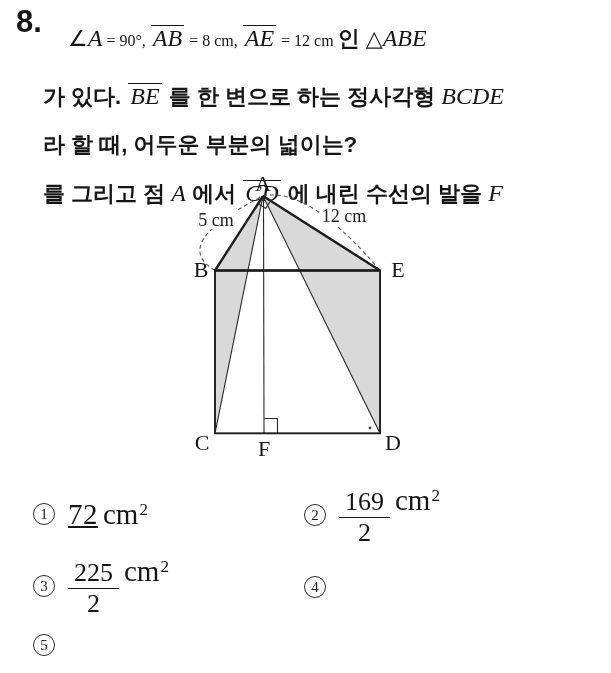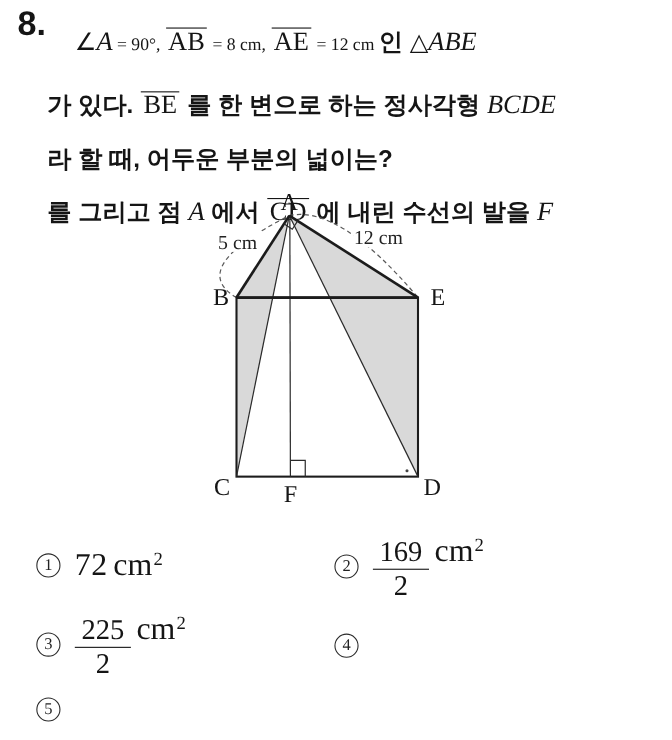--- a/index.html
+++ b/index.html
@@ -15,39 +15,39 @@
     position:absolute; left:16px; top:4px;
     font-family:"Liberation Sans", sans-serif; font-weight:700; font-size:31px;
   }
   .ptext { position:absolute; left:43px; top:9px; width:560px; }
   .pline { font-size:23px; line-height:39px; white-space:nowrap; }
   .pline1 { padding-left:25px; }
   .k { font-family:"Liberation Sans", sans-serif; font-weight:700; font-size:22px; }
   .m { font-style:italic; font-size:24px; }
   .n { font-size:16px; }
   .o {
-    display:inline-block; font-size:24px;
+    display:inline-block; font-style:italic; font-size:24px;
     border-top:1.6px solid #151515; line-height:25px; padding:0 2px; margin:16px 1px;
   }
   .sym { font-size:22px; }
 
   
   .fig { position:absolute; left:180px; top:175px; }
 
   
   .opt {
     position:absolute; display:flex; align-items:center; gap:13px;
     font-size:29px; white-space:nowrap;
   }
   .circ {
     width:22px; height:22px; border:1.4px solid #2b2b2b; border-radius:50%;
     display:flex; align-items:center; justify-content:center;
     font-size:15px; line-height:1; flex:none; color:#222;
   }
-  .val { letter-spacing:0.5px; }
+  .val { letter-spacing:0.5px;text-decoration:underline; }
   .unit { margin-left:5px; }
   sup.sq { font-size:17px; vertical-align:9px; margin-left:1px; }
   .frac { display:inline-flex; flex-direction:column; align-items:center; font-size:26px; }
   .fnum { padding:0 6px 2px; border-bottom:1.8px solid #151515; line-height:26px; }
   .fden { line-height:27px; padding-top:1px; }
 </style>
 </head>
 <body>
 
 <div class="page">

